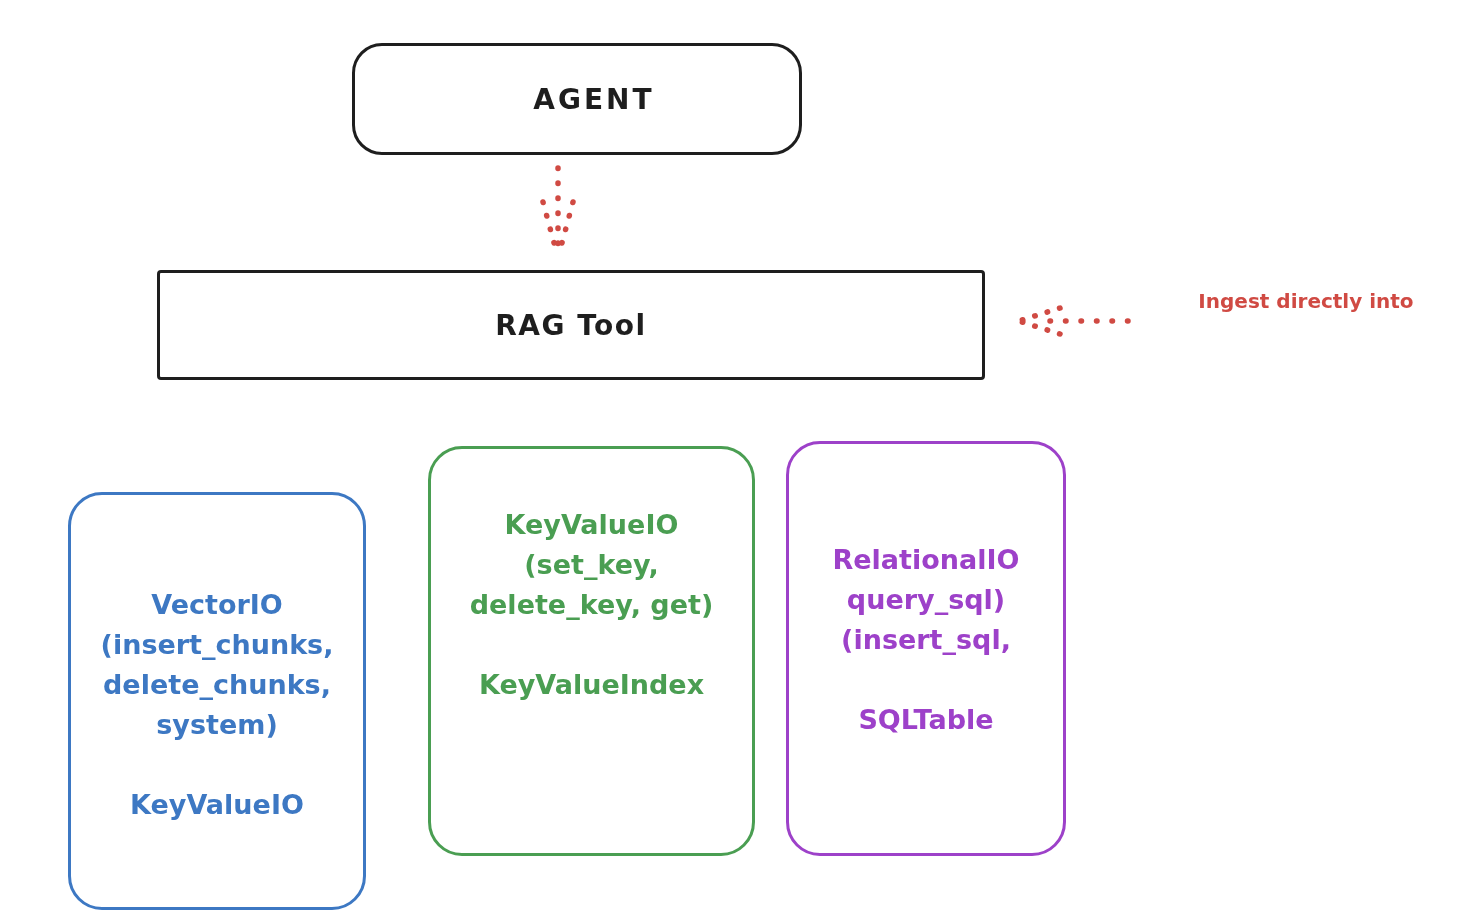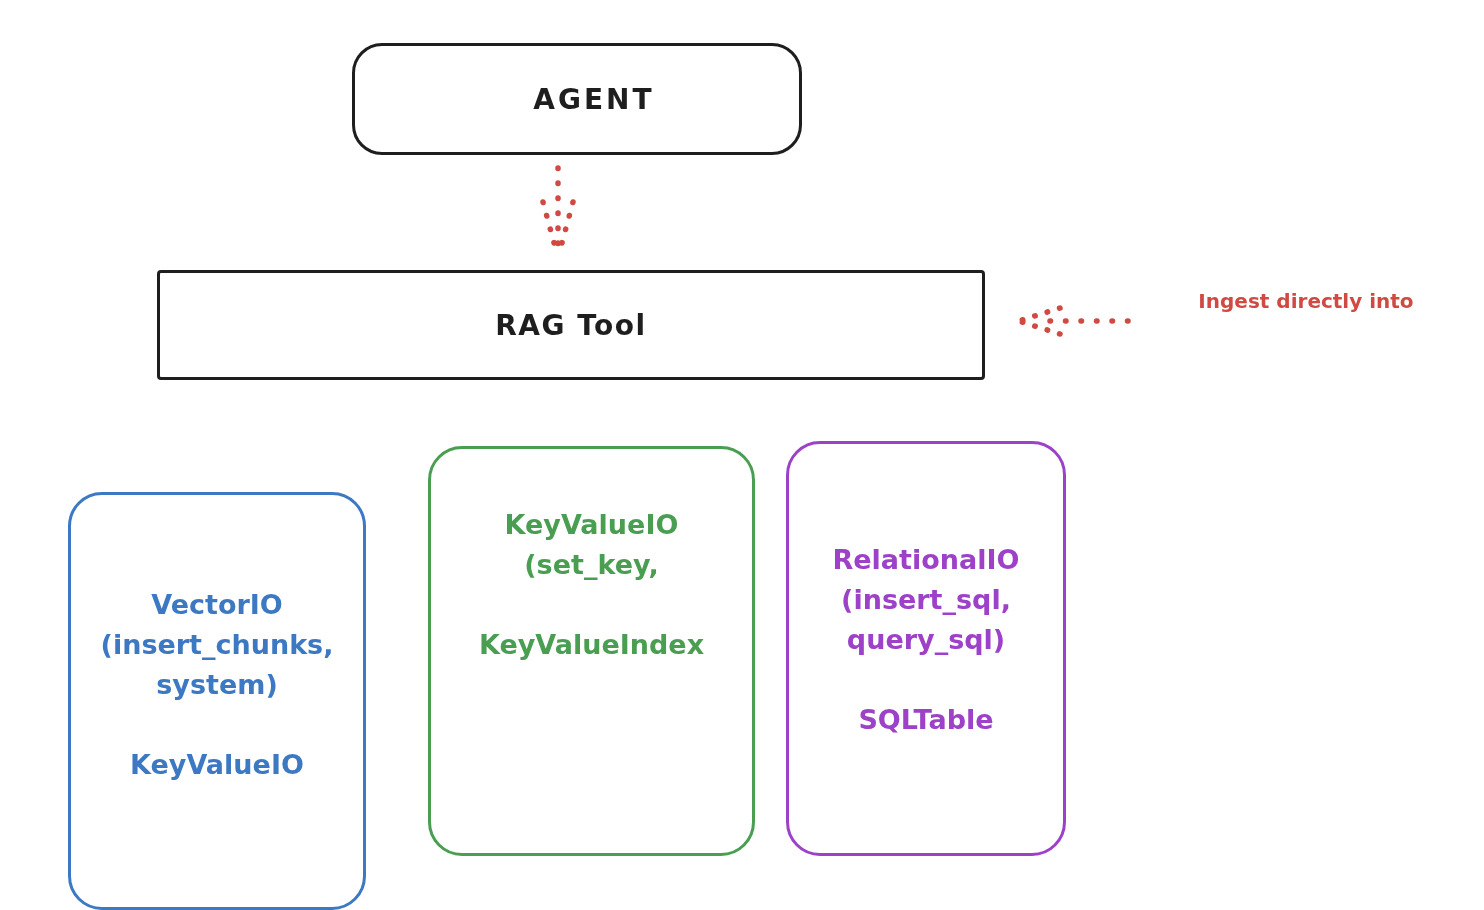--- a/index.html
+++ b/index.html
@@ -138,30 +138,32 @@
     </g>
   </svg>
 
   <div class="annotation-text">
     <div>Ingest directly into</div>
   </div>
 
   <div class="io-box io-box-vector">
     <div class="io-line">VectorIO</div>
     <div class="io-line">(insert_chunks,</div>
+    <div class="io-line">delete_chunks,</div>
     <div class="io-line">system)</div>
     <div class="io-index">KeyValueIO</div>
   </div>
 
   <div class="io-box io-box-keyvalue">
     <div class="io-line">KeyValueIO</div>
     <div class="io-line">(set_key,</div>
+    <div class="io-line">delete_key, get)</div>
     <div class="io-index">KeyValueIndex</div>
   </div>
 
   <div class="io-box io-box-relational">
     <div class="io-line">RelationalIO</div>
+    <div class="io-line">query_sql)</div>
     <div class="io-line">(insert_sql,</div>
-    <div class="io-line">query_sql)</div>
     <div class="io-index">SQLTable</div>
   </div>
 
 </div>
 
 </body></html>

